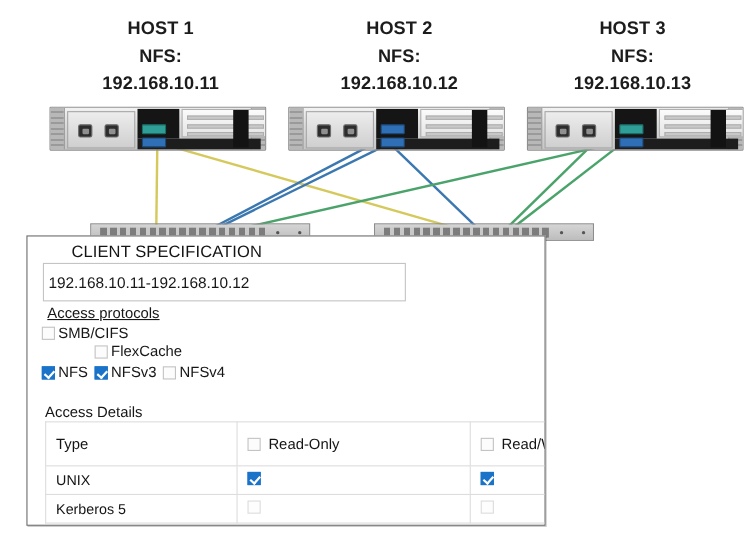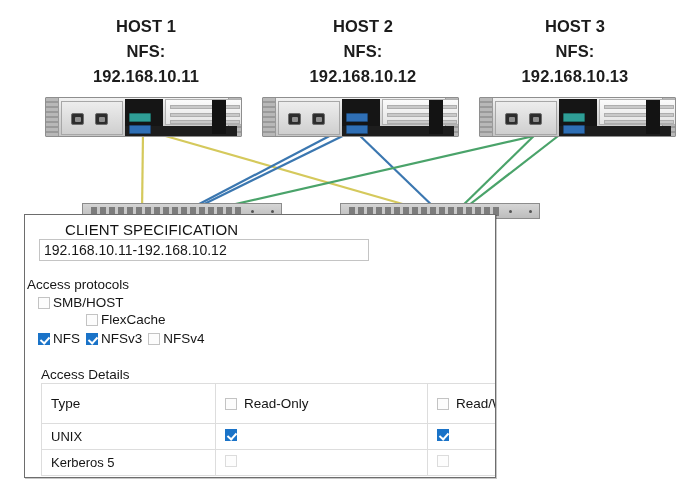--- a/index.html
+++ b/index.html
@@ -171,36 +171,36 @@
     left: 12px; top: 6px;
     font-size: 15px;
     color: #141414;
     letter-spacing: .1px;
     white-space: nowrap;
     margin-left: 28px;
   }
   .dlg-input {
     position: absolute;
     left: 14px; top: 24px;
-    width: 330px; height: 22px;
+    width: 330px; height: 35px;
     border: 1px solid #c4c4c4;
     background: #fff;
     box-sizing: border-box;
     font-family: "Liberation Sans", sans-serif;
     font-size: 14px;
     color: #171717;
     padding: 0 4px;
     line-height: 19px;
   }
   .sect-label {
     position: absolute;
     font-size: 13.5px;
     color: #161616;
   }
-  #protocols-label { left: 2px; top: 62px; }
+  #protocols-label { left: 18px; top: 62px; text-decoration: underline; }
   #details-label  { left: 16px; top: 152px; }
 
   .cb-row {
     position: absolute;
     display: flex;
     align-items: center;
     font-size: 13.5px;
     color: #161616;
   }
   #row-smb  { left: 13px; top: 80px; }
@@ -369,21 +369,21 @@
 <div id="dialog">
 
   <div class="dlg-title">CLIENT SPECIFICATION</div>
 
   <input class="dlg-input" type="text" value="192.168.10.11-192.168.10.12" style="">
 
   <div class="sect-label" id="protocols-label">Access protocols</div>
 
   <label class="cb-row" id="row-smb">
     <span class="cbox"></span>
-    <span class="cb-text">SMB/HOST</span>
+    <span class="cb-text">SMB/CIFS</span>
   </label>
 
   <label class="cb-row" id="row-flex">
     <span class="cbox"></span>
     <span class="cb-text">FlexCache</span>
   </label>
 
   <div class="cb-row" id="row-nfs">
     <label class="grp">
       <span class="cbox on"></span>

